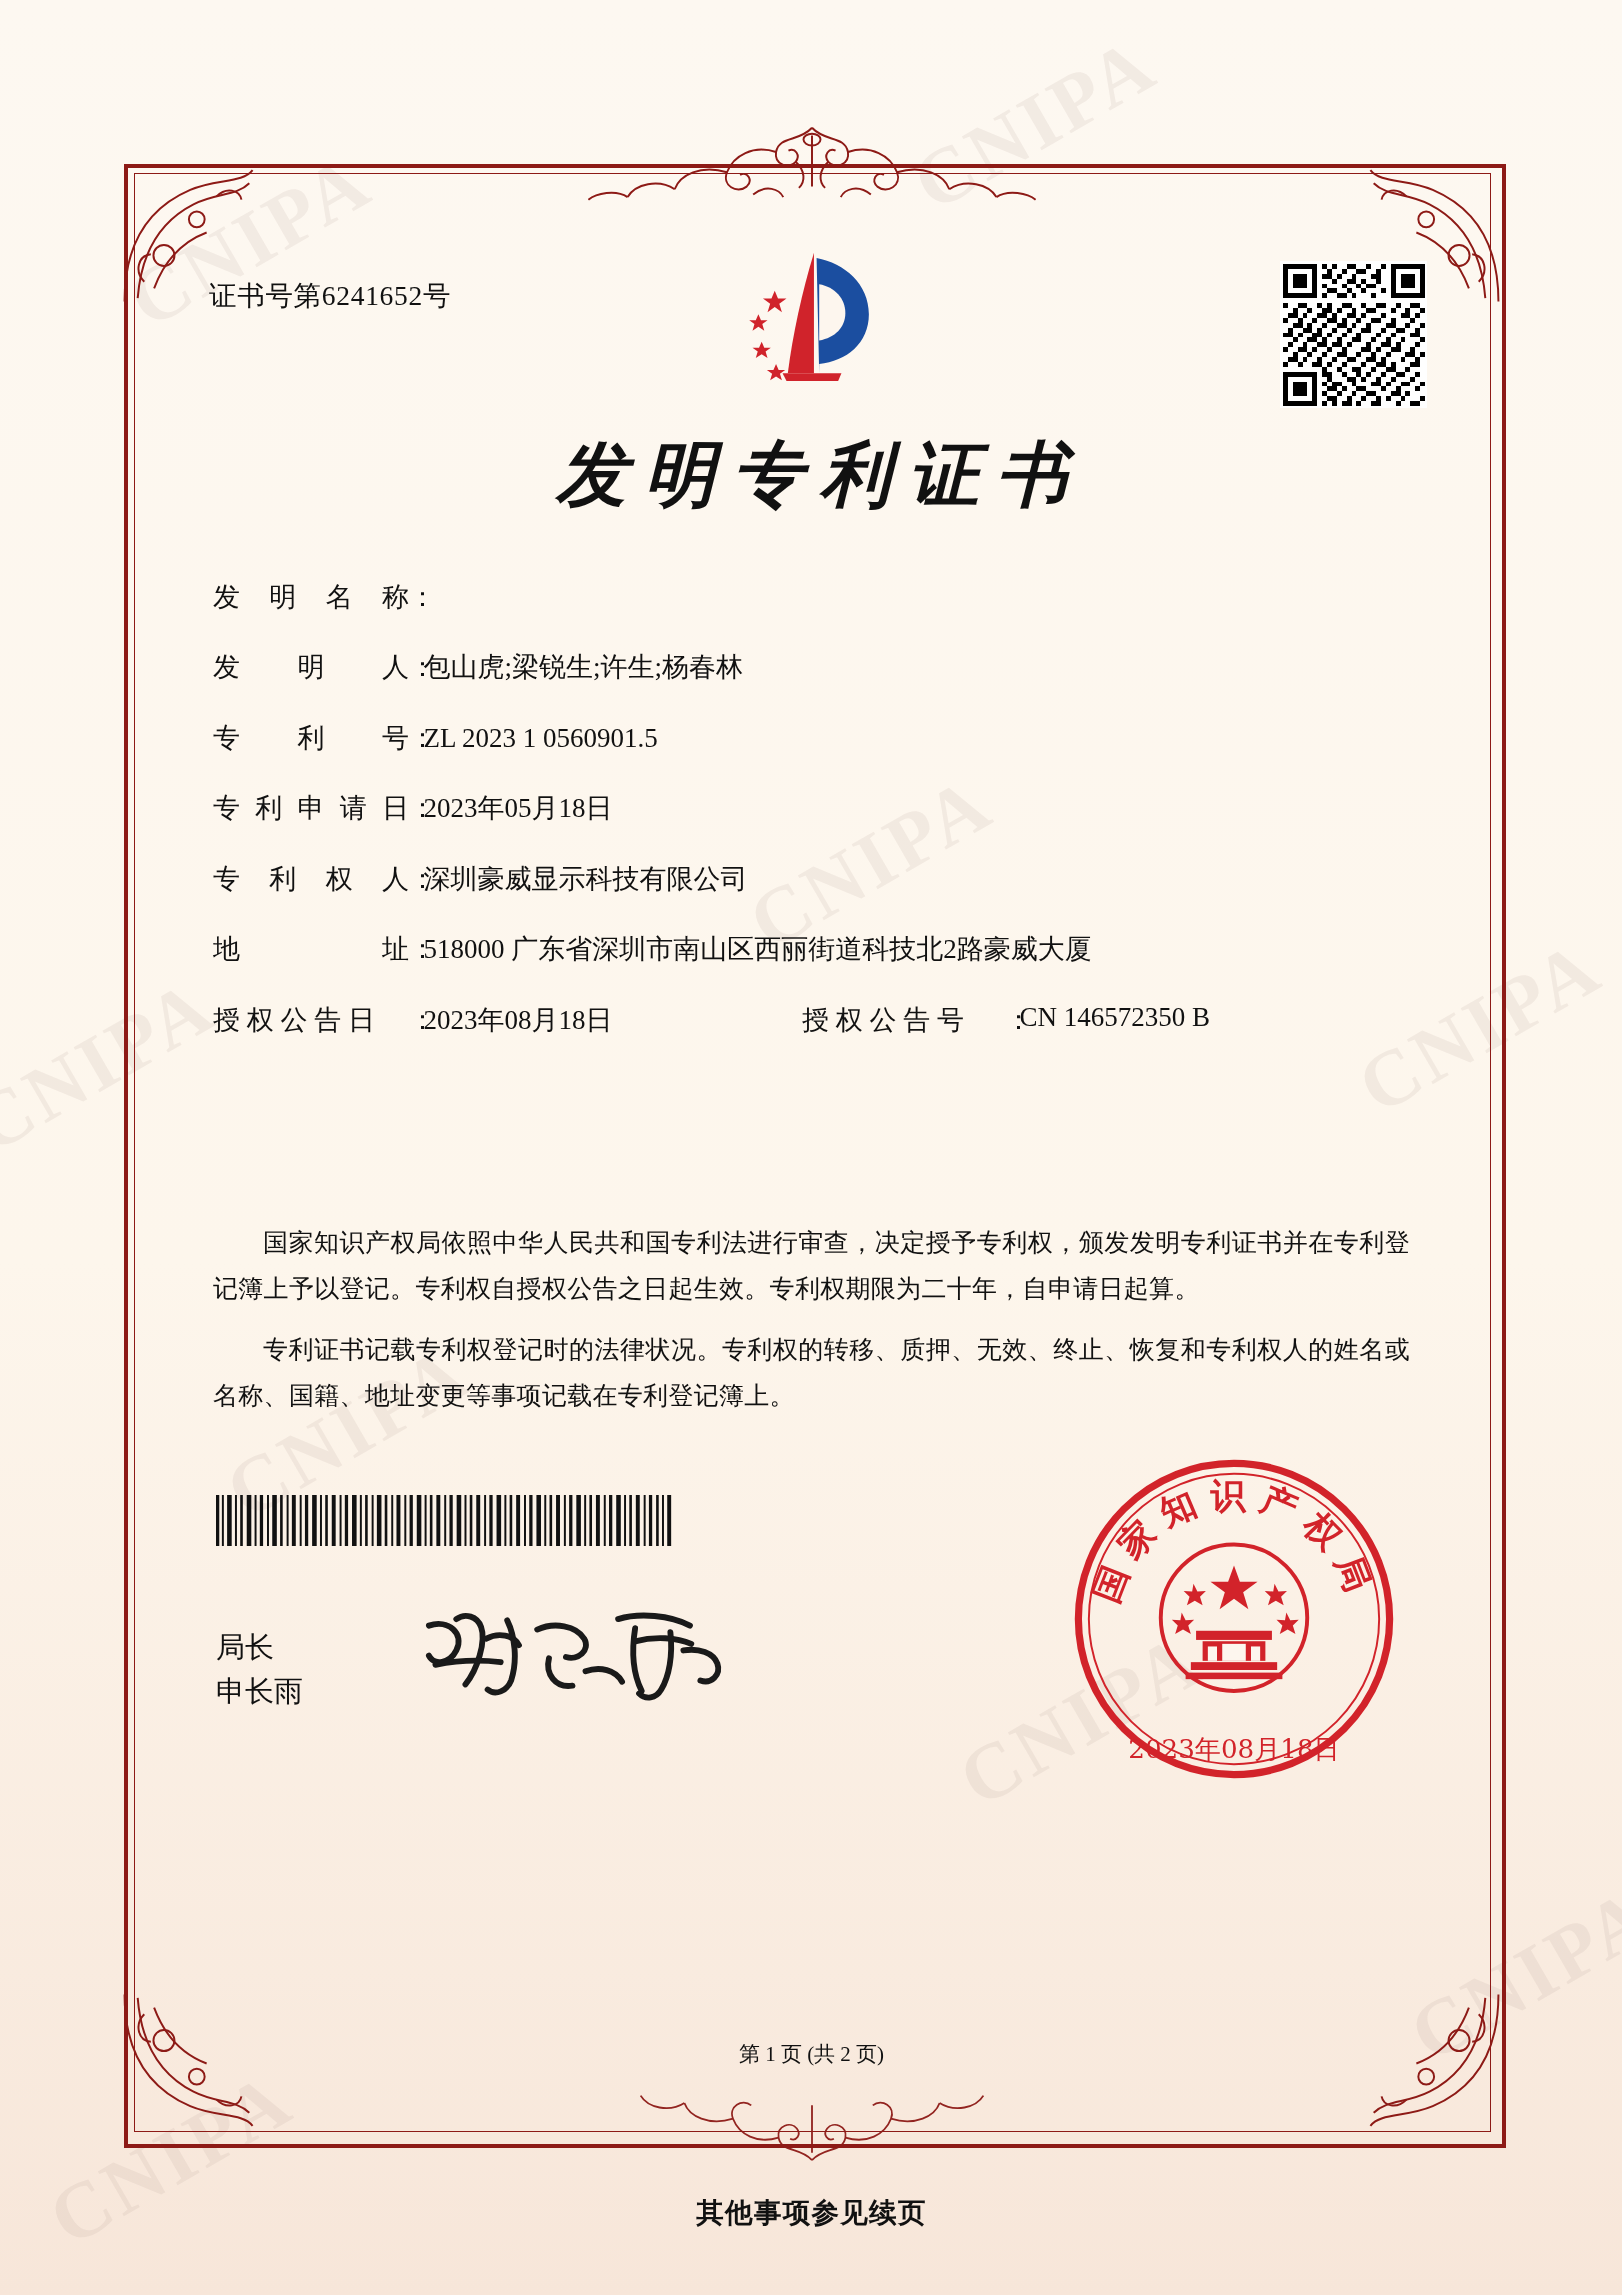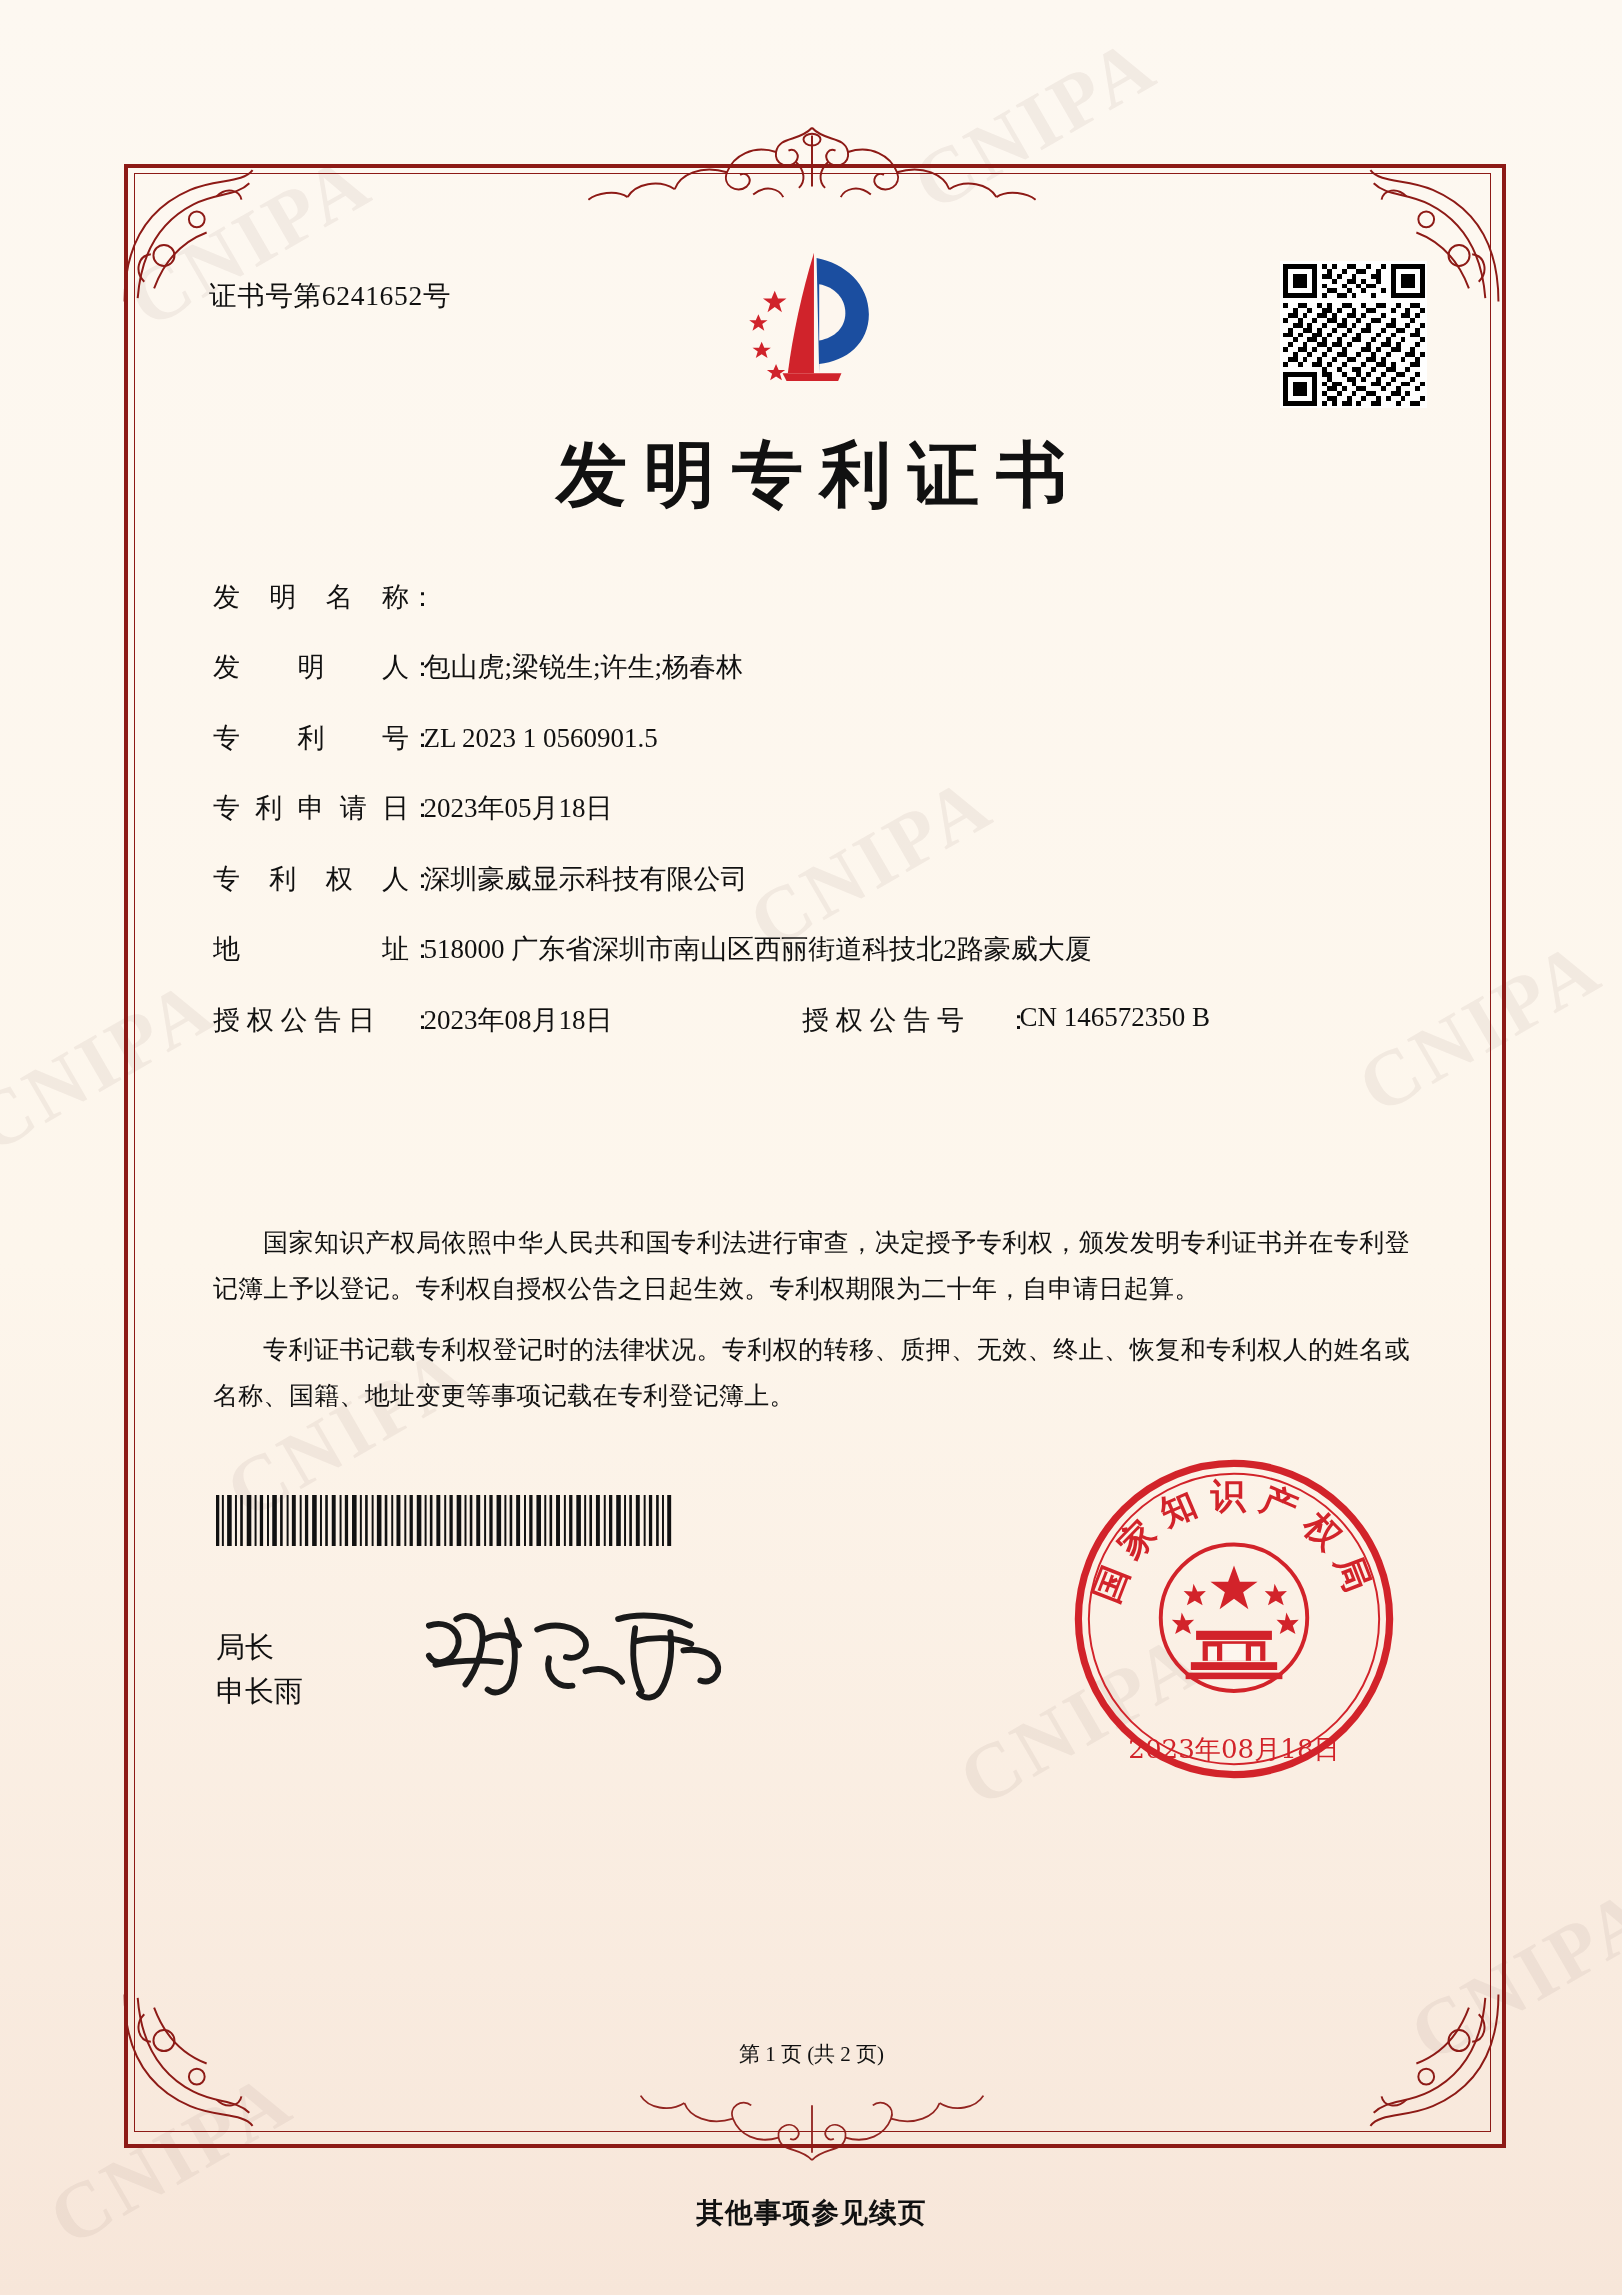--- a/index.html
+++ b/index.html
@@ -131,20 +131,21 @@
     left: 0;
     right: 0;
     top: 255px;
     text-align: center;
     font-size: 71px;
     font-weight: bold;
     letter-spacing: 17px;
     text-indent: 17px;
     color: #111;
     font-family: "DejaVu Serif", "Liberation Serif", serif;
+    font-style: italic;
   }
 
   .fields {
     position: absolute;
     left: 79px;
     right: 72px;
     top: 406px;
   }
   .field-row {
     display: flex;

